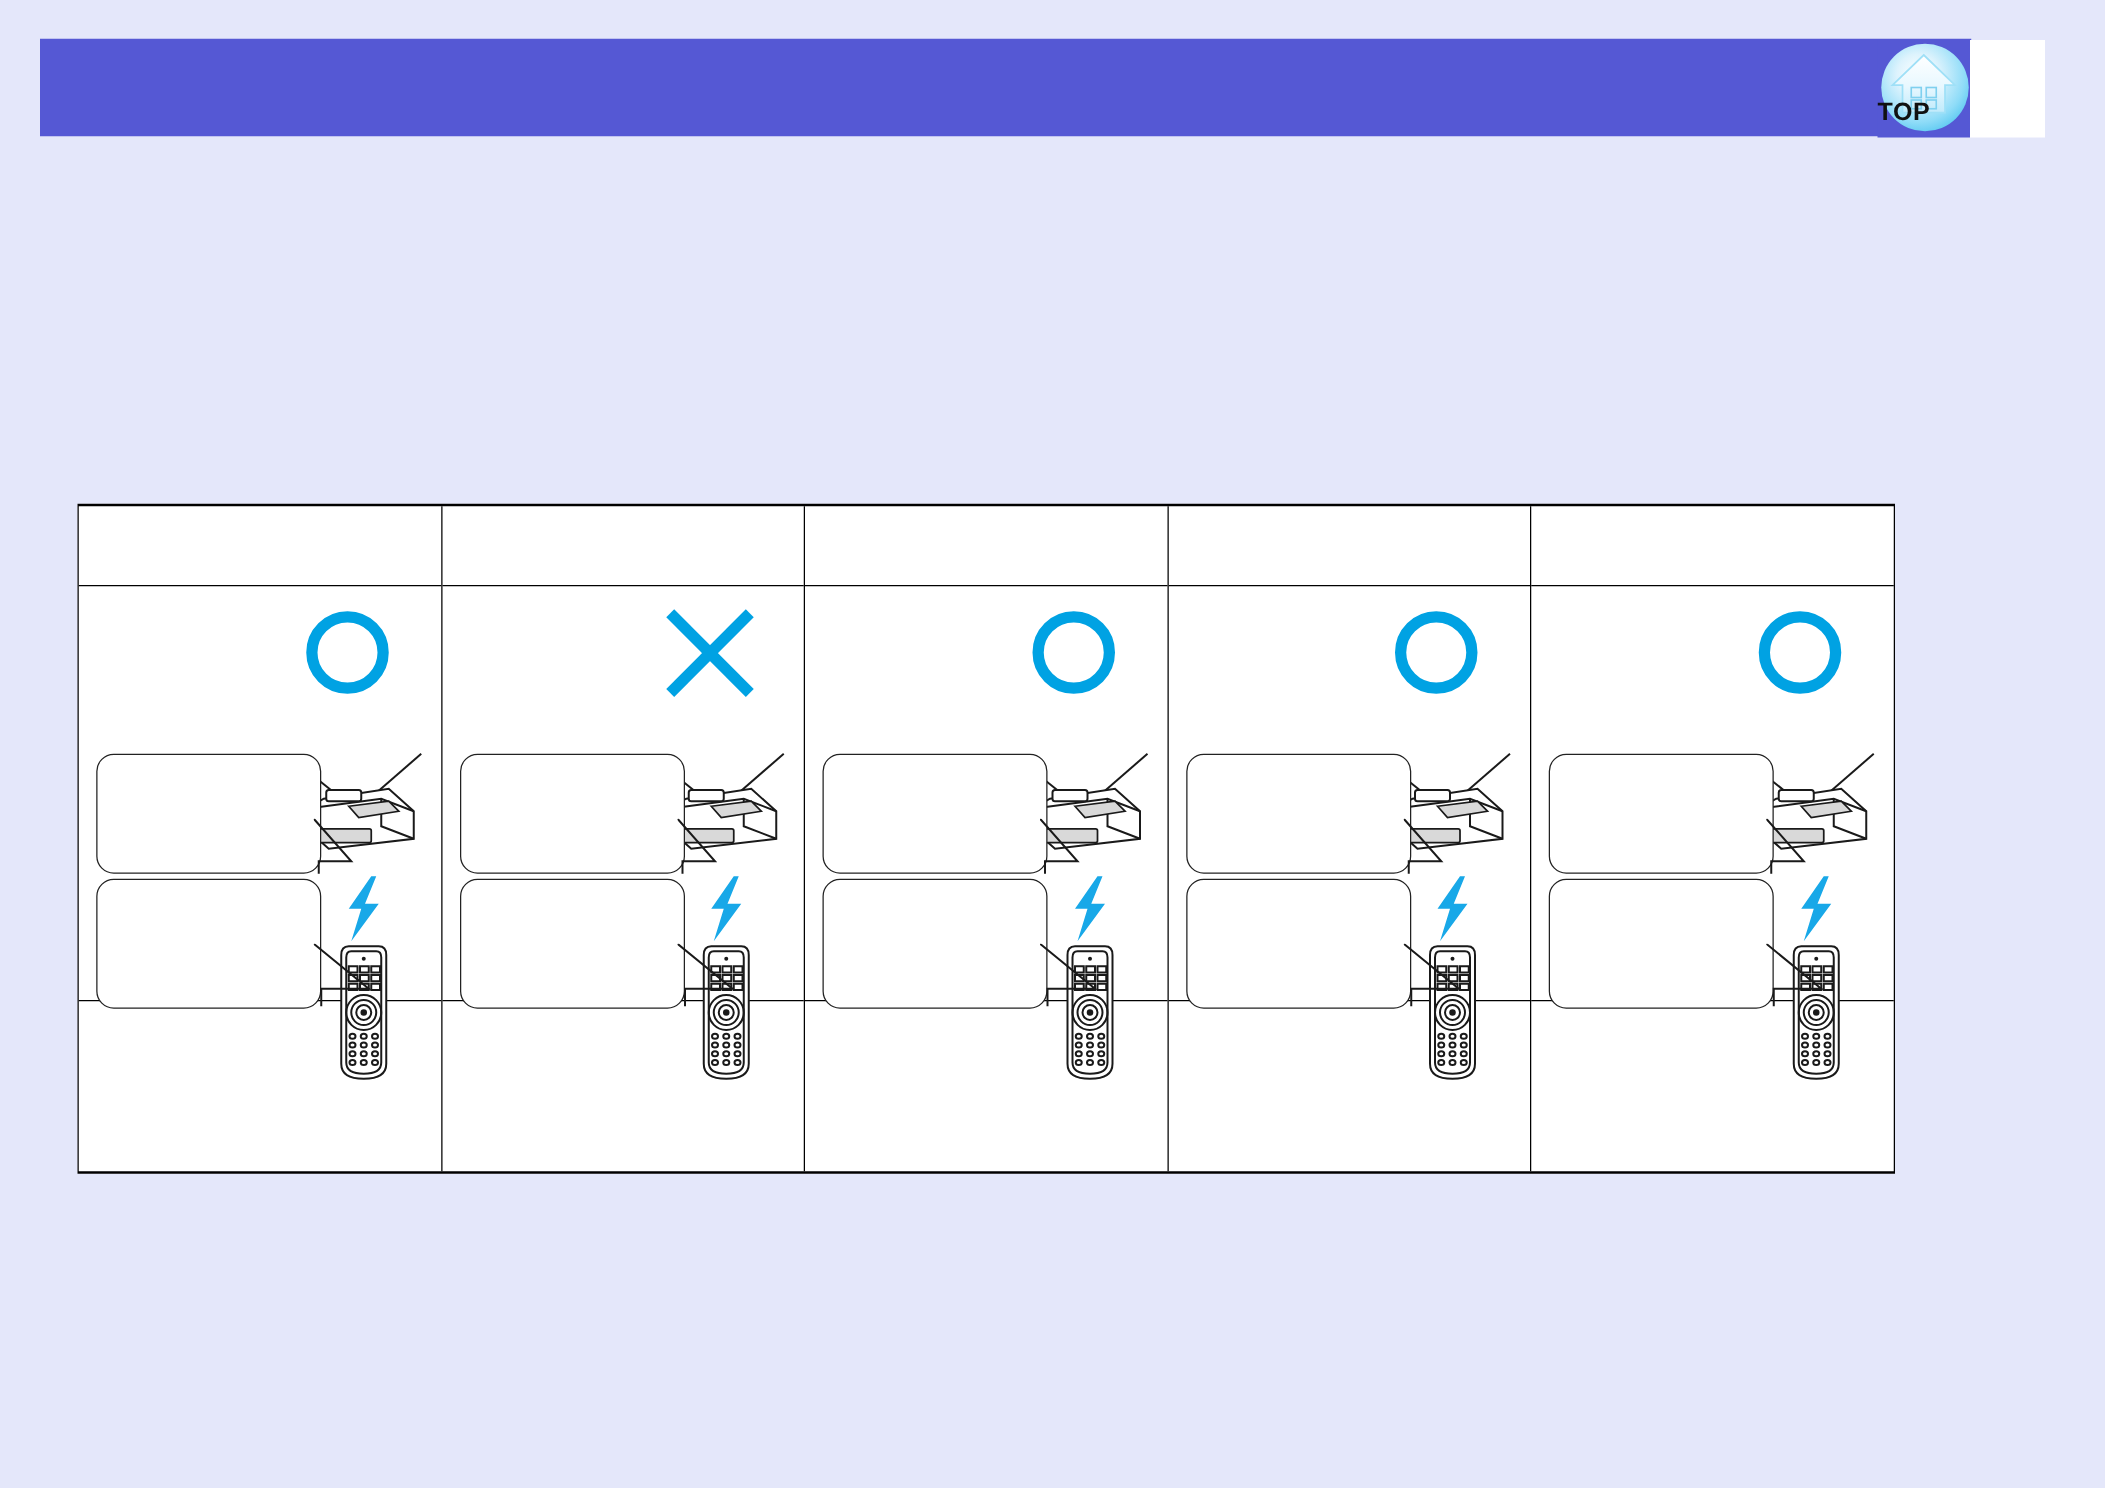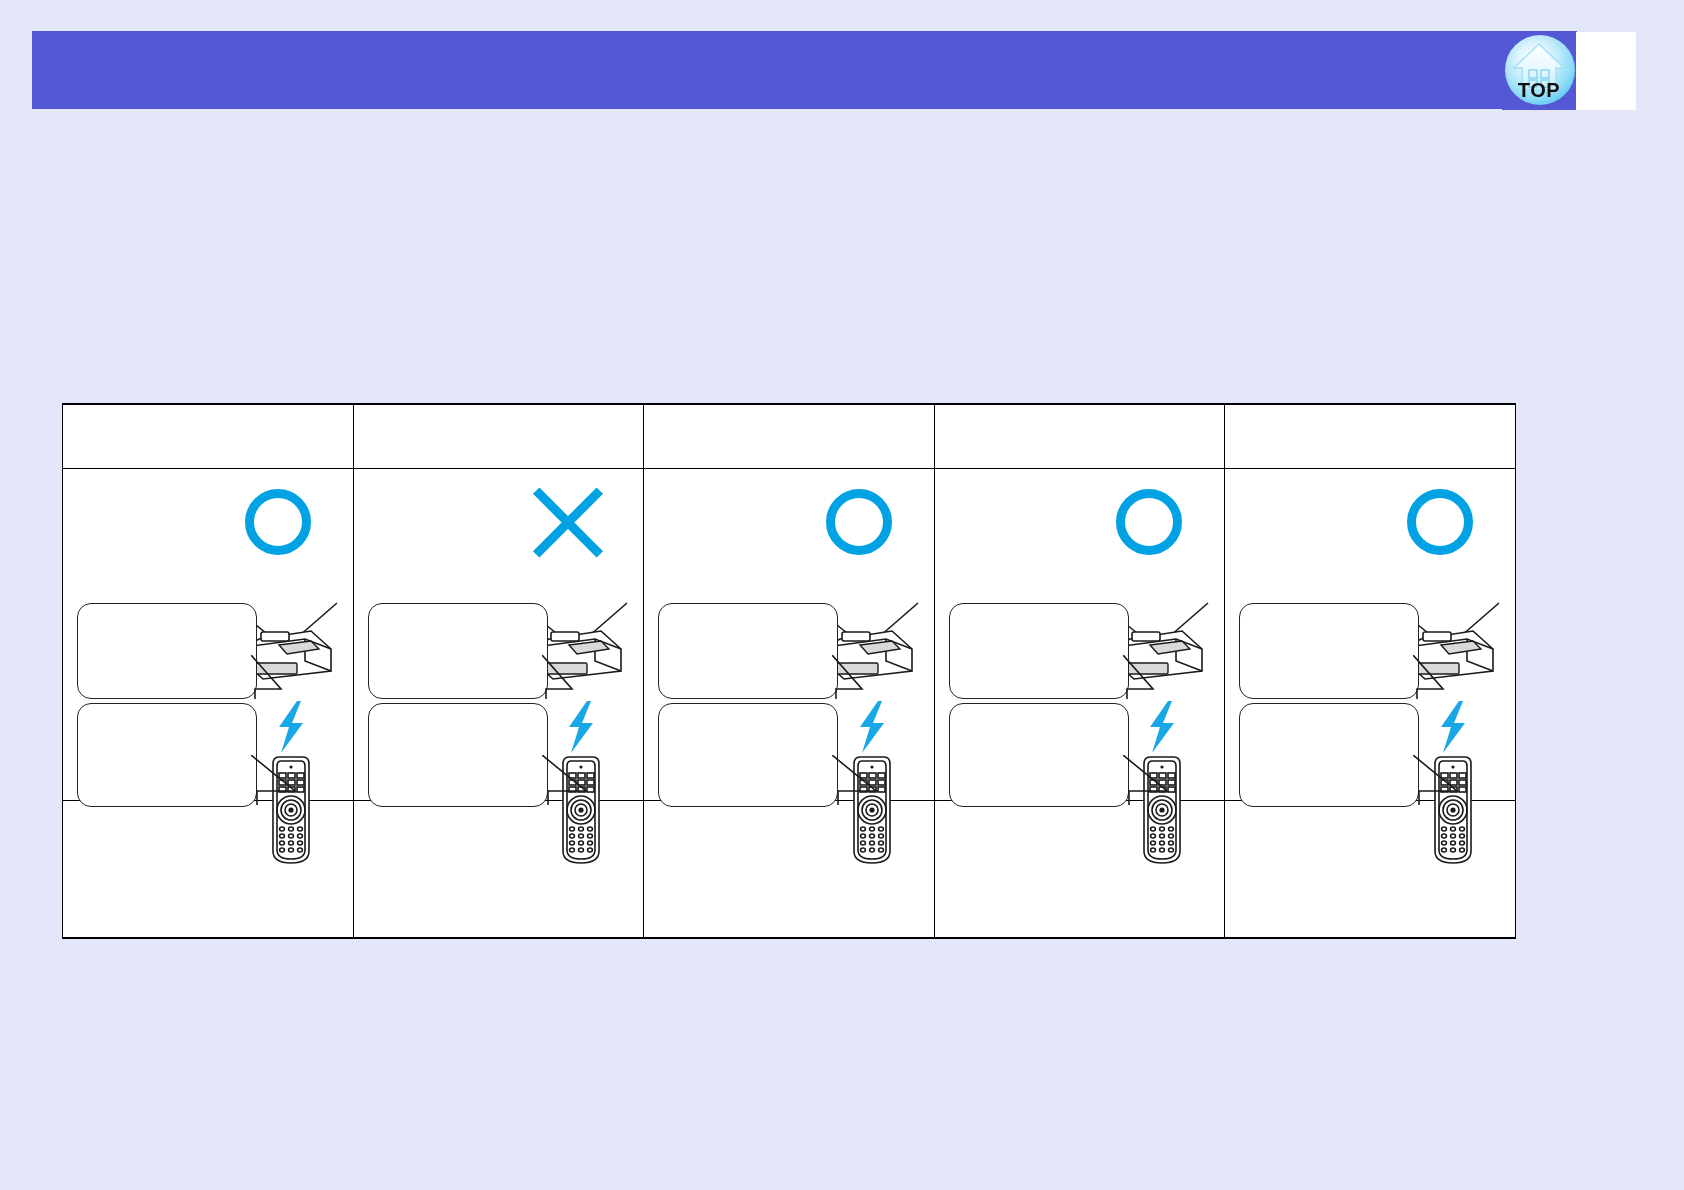--- a/index.html
+++ b/index.html
@@ -61,21 +61,20 @@
   .top-button .house {
     position: absolute;
     left: 0; top: 0;
     width: 74px; height: 78px;
   }
   .top-button .top-label {
     position: absolute;
     left: 0;
     top: 48px;
     width: 74px;
-    text-align: center;
     font-size: 20px;
     font-weight: bold;
     color: #111111;
     letter-spacing: .5px;
     line-height: 1;
   }
 
   .top-button-blank {
     position: absolute;
     left: 1576px;

